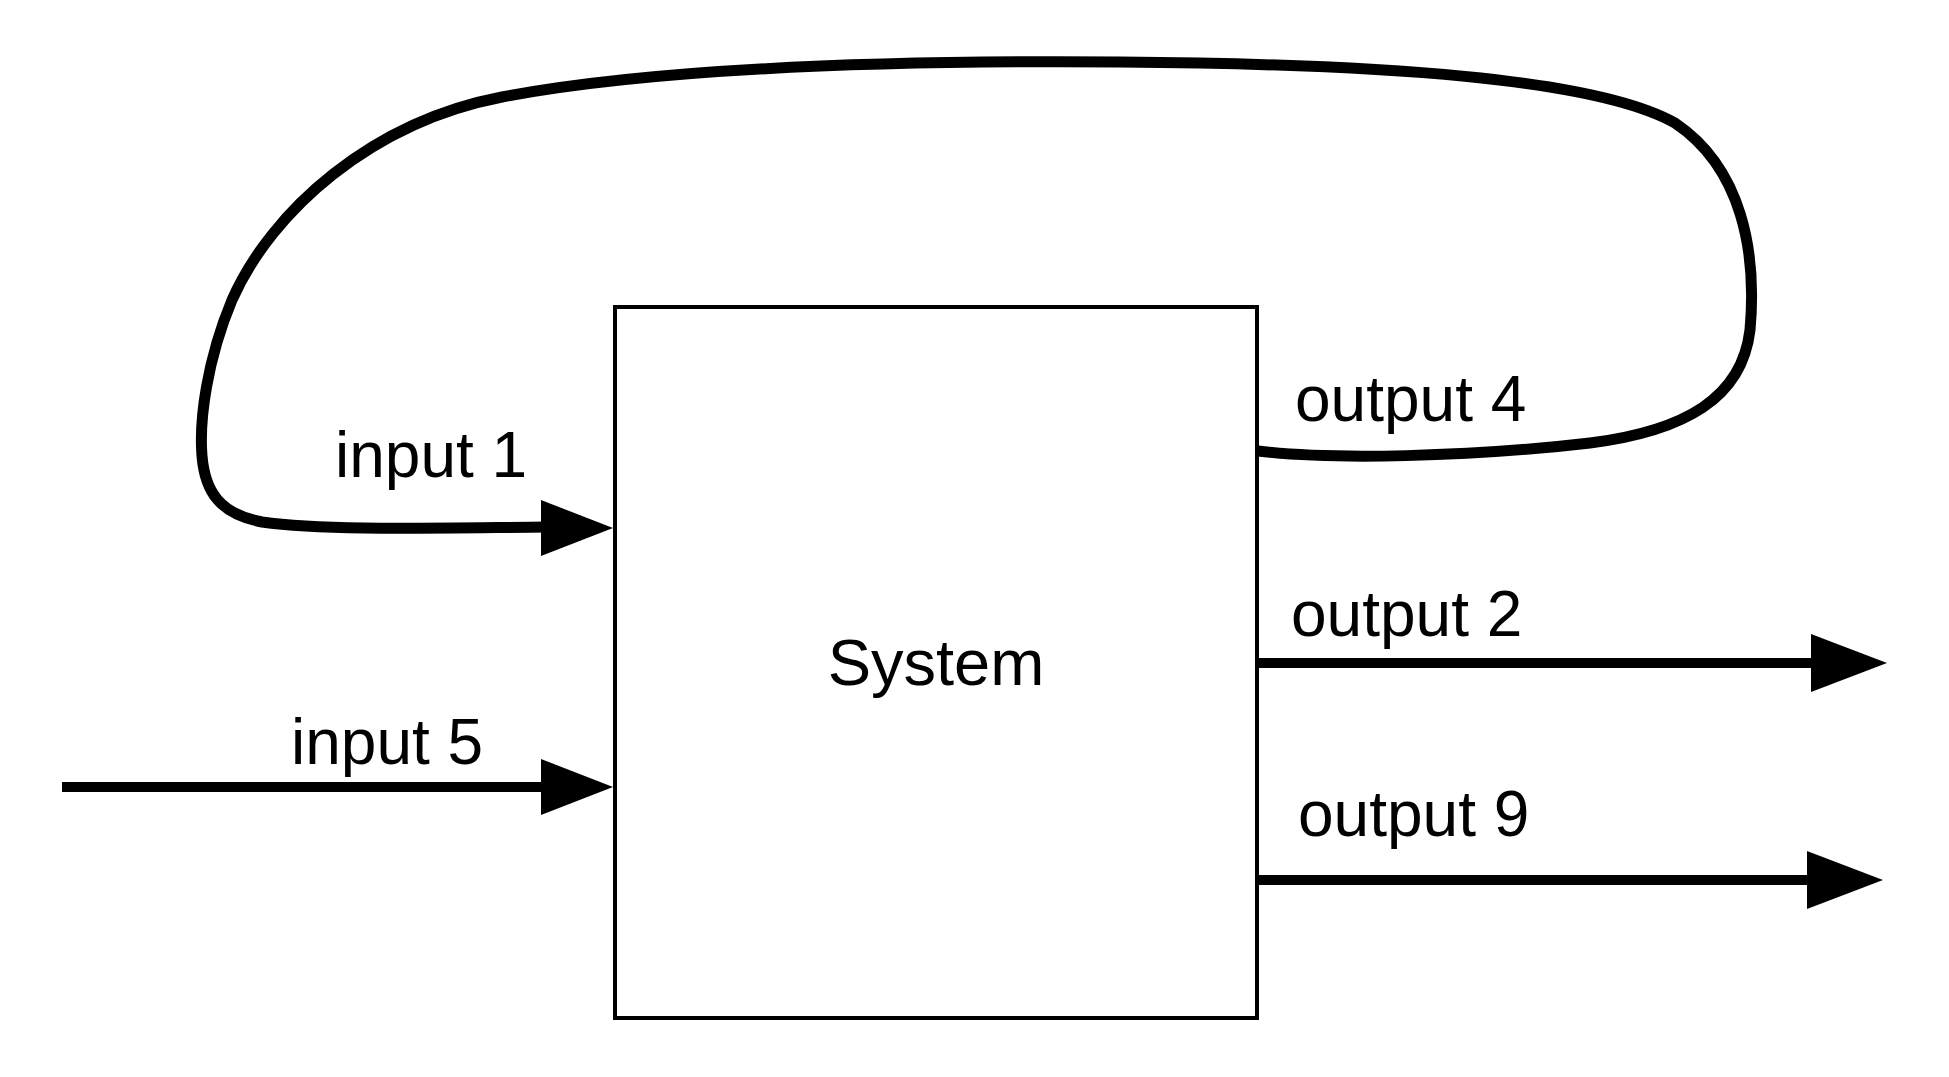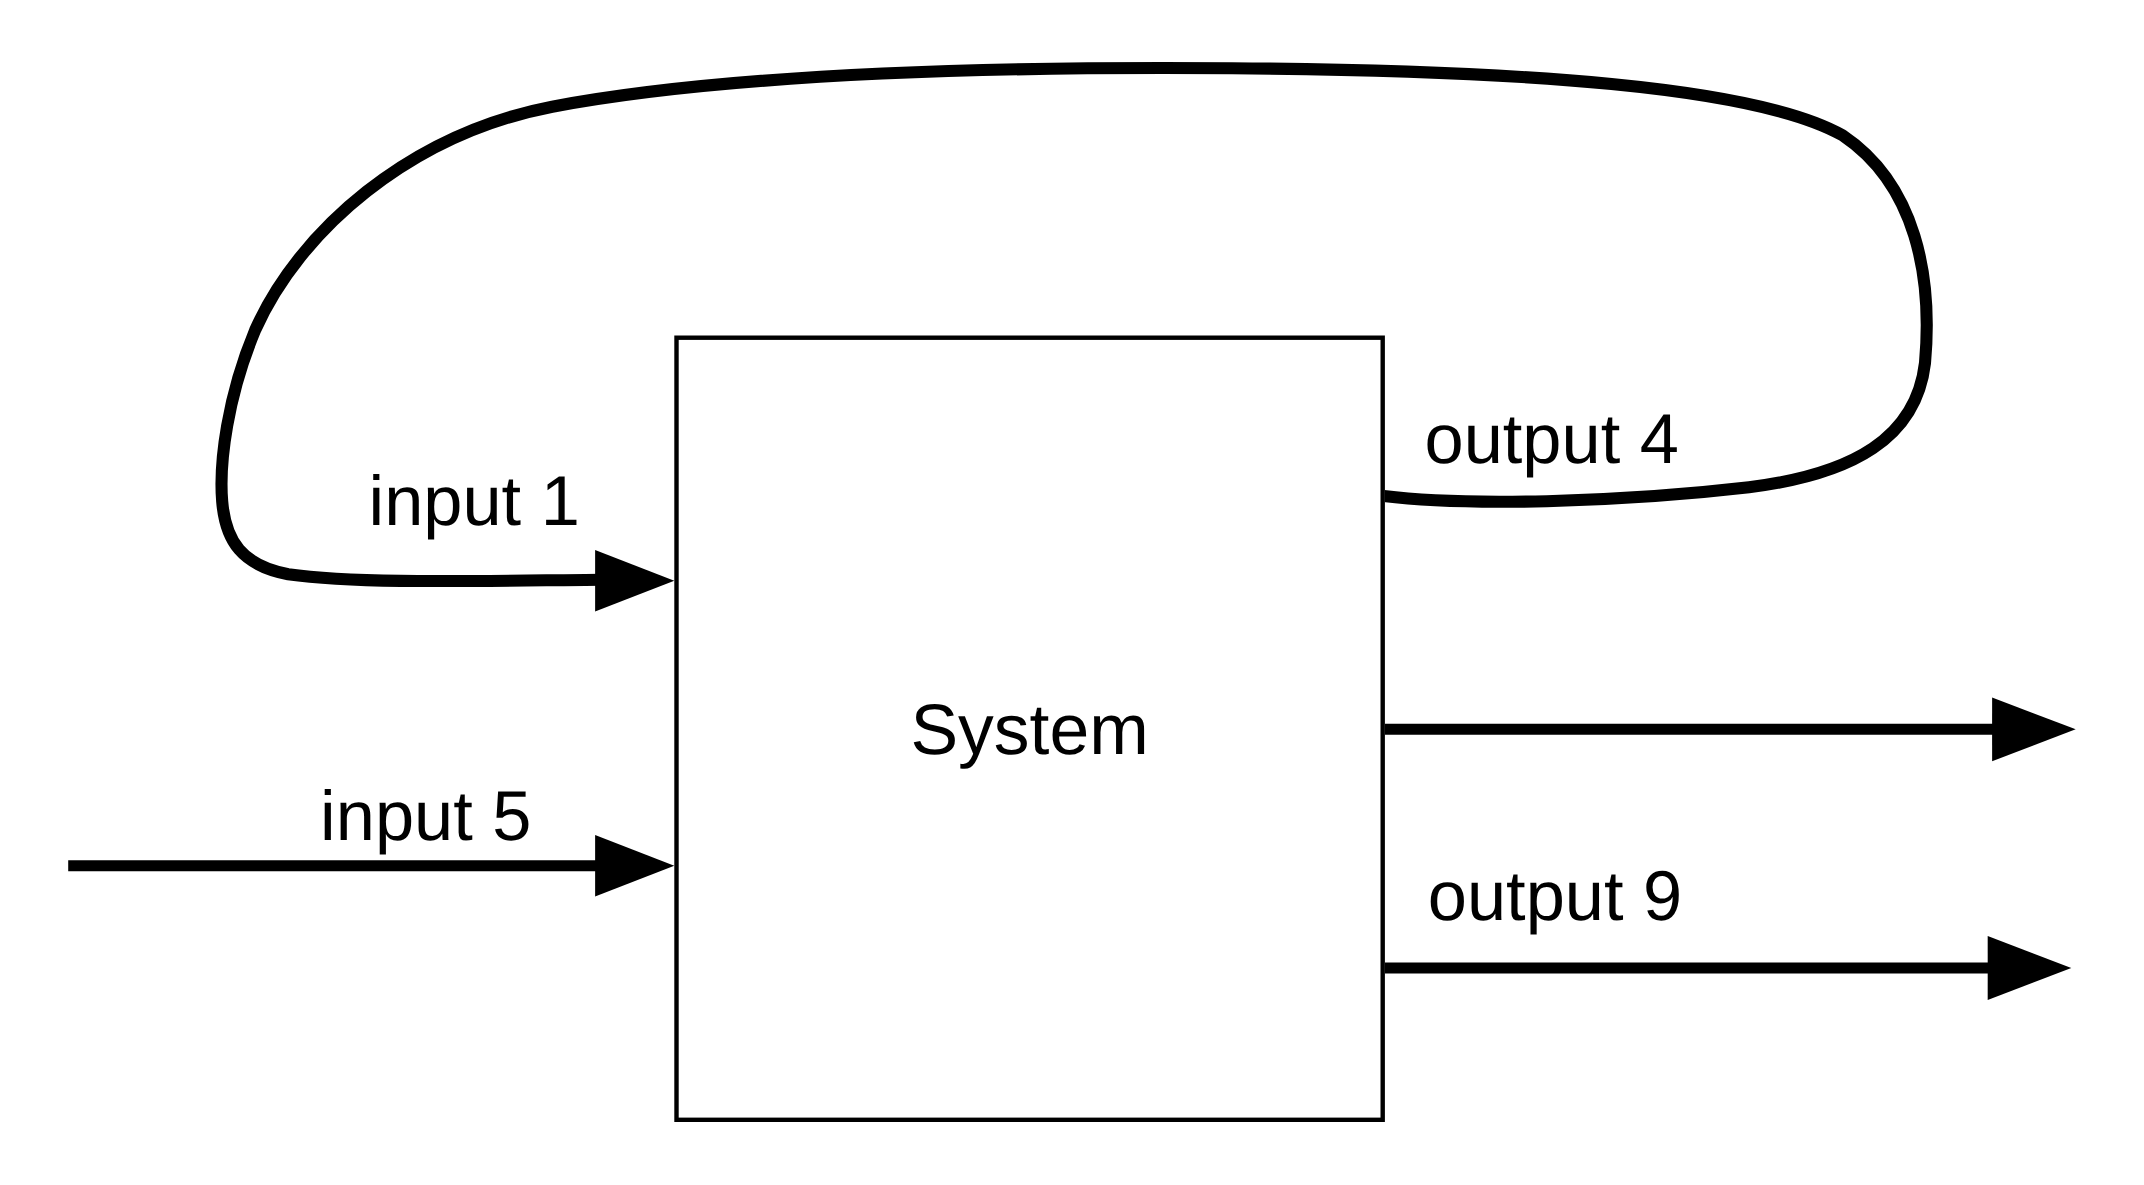--- a/index.html
+++ b/index.html
@@ -82,15 +82,16 @@
     <polygon points="1883,880 1807,851 1807,909" fill="#000000"></polygon>
   </svg>
 
   <div class="system-box">
     <span class="system-label">System</span>
   </div>
 
   <span class="edge-label lbl-input-1">input 1</span>
   <span class="edge-label lbl-input-2">input 5</span>
   <span class="edge-label lbl-output-1">output 4</span>
+  <span class="edge-label lbl-output-2">output 2</span>
   <span class="edge-label lbl-output-3">output 9</span>
 
 </div>
 
 </body></html>

